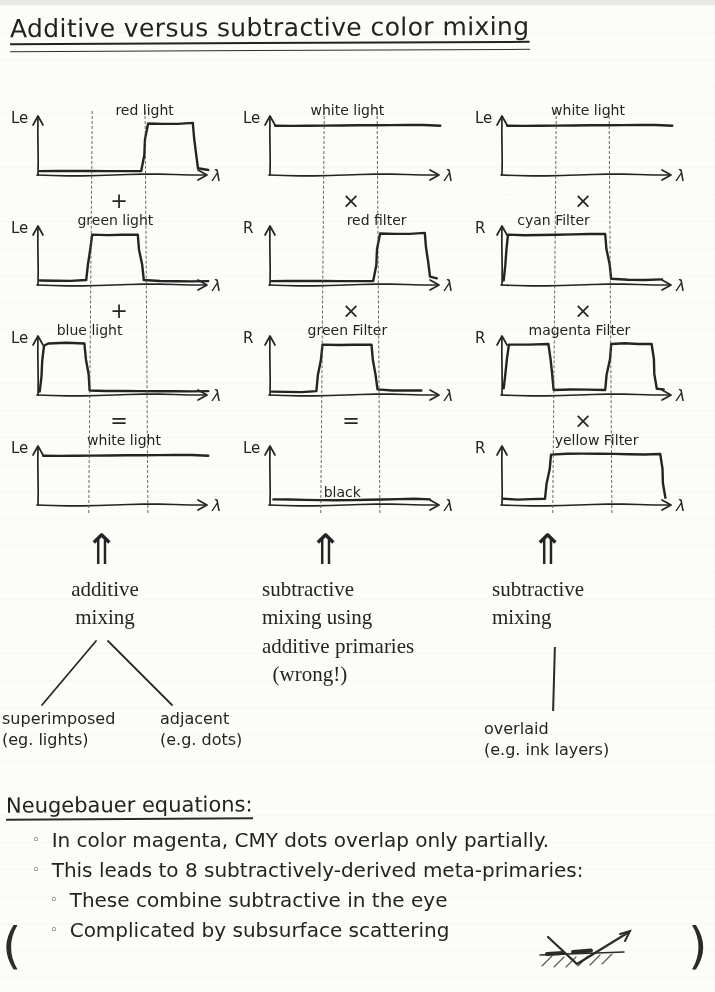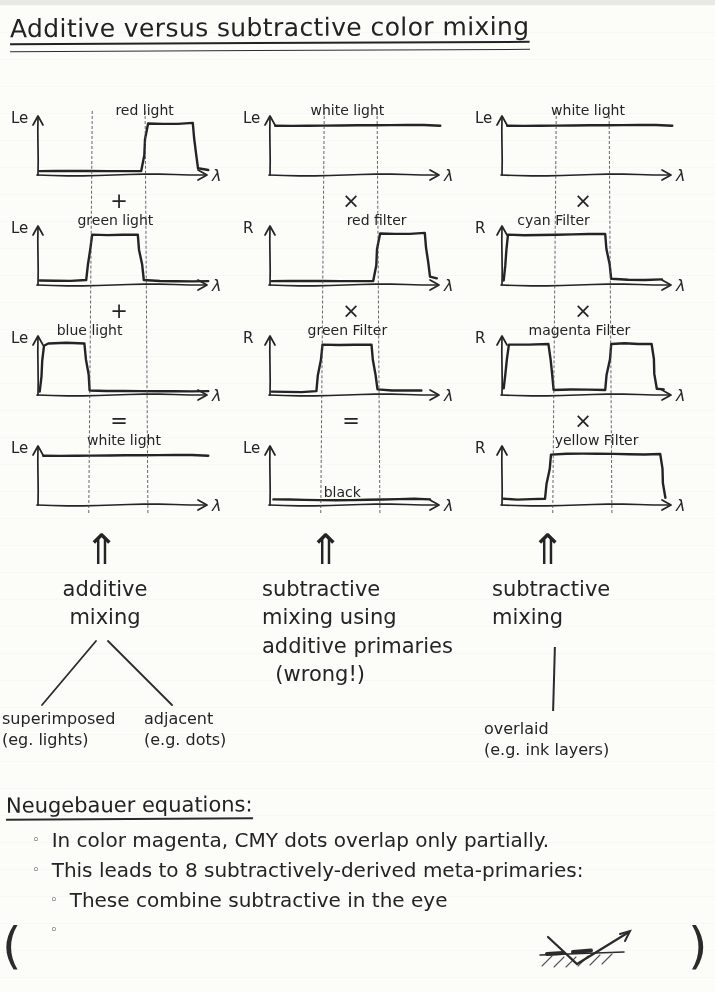--- a/index.html
+++ b/index.html
@@ -26,31 +26,31 @@
   .spec-col{position:absolute;top:0;width:222px;height:420px;}
   .guide{position:absolute;top:8px;height:402px;width:0;border-left:1.6px dashed #4c4c4c;opacity:.85;}
   svg.plot{display:block;}
   .op-row{height:22px;line-height:20px;text-align:center;font-size:21px;color:#242424;}
 
   .up-arrow{position:absolute;font-size:42px;line-height:1;color:#242424;}
   #arrow-1{left:84px;top:524px;}
   #arrow-2{left:308px;top:524px;}
   #arrow-3{left:530px;top:524px;}
 
-  .caption{position:absolute;font-size:21px;line-height:1.35;white-space:pre;color:#242424;}
+  .caption{position:absolute;font-size:21px;line-height:1.35;white-space:pre;color:#242424;font-family:Liberation Serif, serif;}
   #caption-1{left:40px;top:570px;width:130px;text-align:center;}
   #caption-2{left:262px;top:570px;}
   #caption-3{left:492px;top:570px;}
 
   #branch-lines{position:absolute;left:28px;top:632px;}
   #overlaid-line{position:absolute;left:553px;top:642px;height:64px;width:0;border-left:2px solid #2b2b2b;transform:rotate(1.6deg);}
 
   .subcap{position:absolute;font-size:16px;line-height:1.3;white-space:pre;color:#242424;}
   #subcap-superimposed{left:2px;top:704px;}
-  #subcap-adjacent{left:144px;top:704px;}
+  #subcap-adjacent{left:160px;top:704px;}
   #subcap-overlaid{left:484px;top:714px;}
 
   #neug-list{position:absolute;left:0;top:824px;width:715px;font-size:20px;color:#242424;}
   .bullet-row{display:flex;gap:12px;margin:0 0 7px 32px;line-height:1.15;}
   .bullet-row.inset{margin-left:50px;}
   .bullet-icon{font-size:13px;padding-top:4px;}
   #formula-row{margin:0 0 7px 110px;font-size:19px;letter-spacing:1.5px;line-height:1.15;}
 
   .paren{position:absolute;font-size:50px;font-weight:400;color:#2b2b2b;line-height:1;}
   #paren-open{left:2px;top:916px;}
@@ -245,20 +245,21 @@
     <div class="bullet-row">
       <span class="bullet-icon">◦</span>
       <span>This leads to 8 subtractively-derived meta-primaries:</span>
     </div>
     <div class="bullet-row inset">
       <span class="bullet-icon">◦</span>
       <span>These combine subtractive in the eye</span>
     </div>
     <div class="bullet-row inset">
       <span class="bullet-icon">◦</span>
+      <span>Complicated by subsurface scattering</span>
     </div>
   </div>
 
   <div id="paren-open" class="paren">(</div>
   <div id="paren-close" class="paren">)</div>
 
   <svg id="scatter-sketch" width="110" height="56" viewBox="0 0 110 56">
     <g stroke="#2b2b2b" fill="none" stroke-linecap="round">
       <path d="M6 30 L90 27" stroke-width="1.5"></path>
       <path d="M8 41 L18 31 M20 42 L30 32 M32 42 L42 32 M44 41 L54 31 M56 40 L66 30 M68 39 L78 29" stroke-width="1.1" opacity=".8"></path>

